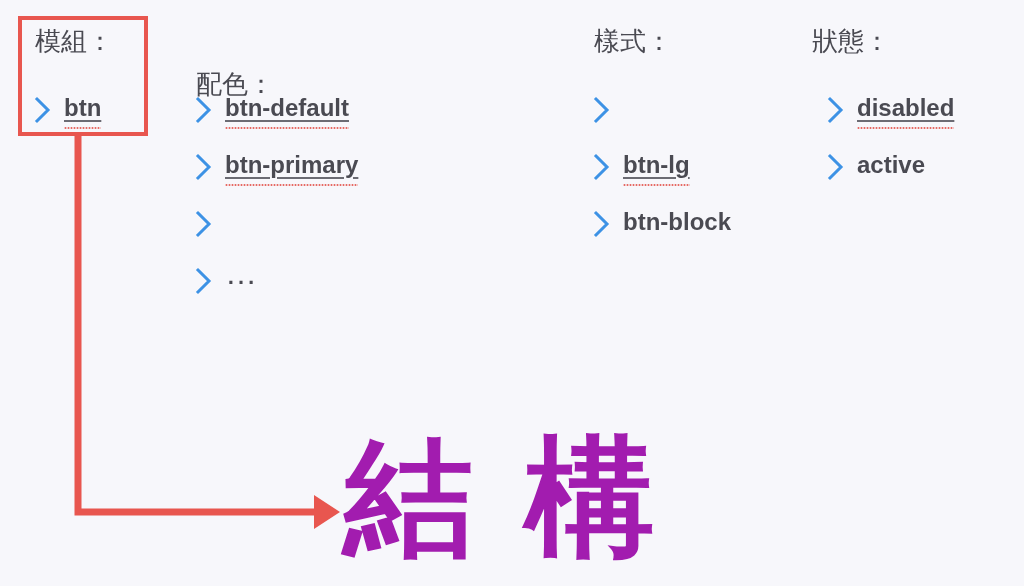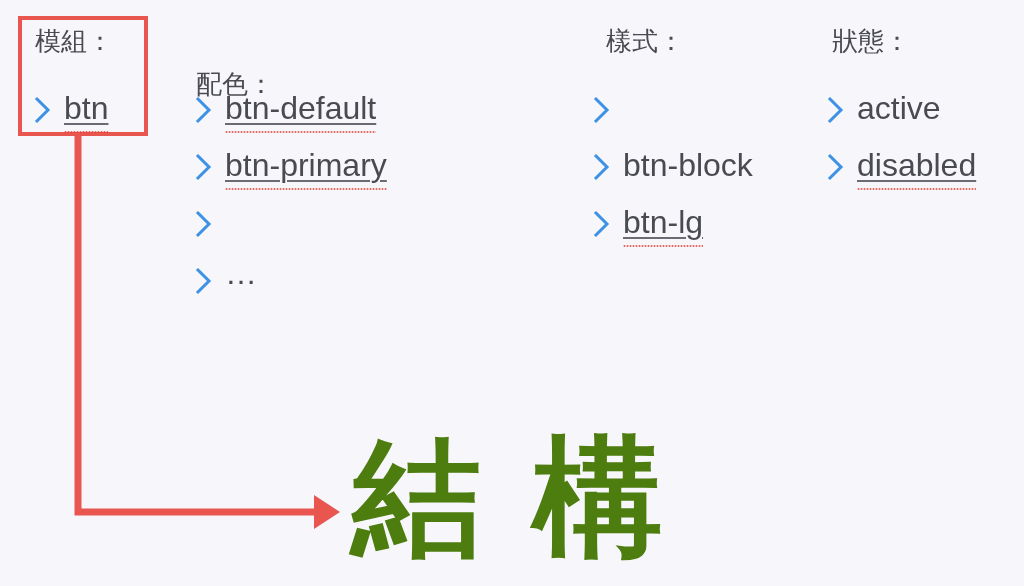--- a/index.html
+++ b/index.html
@@ -33,25 +33,26 @@
   .chev{
     display:inline-block;
     width:20px;height:30px;
     margin-right:11px;
     flex:0 0 auto;
     position:relative;
     top:1px;
   }
   .chev svg{display:block;}
   .item-label{
-    font-size:32px;
+    font-size:24px;
     line-height:1;
     color:#4a4a52;
     position:relative;
     top:-1px;
+    font-weight:bold;
   }
   .item-label.u{
     text-decoration:underline;
     text-decoration-color:#6b6b73;
     text-underline-offset:4px;
     text-decoration-thickness:1.5px;
   }
   
   .item-label.spell::after{
     content:"";
@@ -83,25 +84,25 @@
   #arrow{
     position:absolute;
     left:0;top:0;
     width:1024px;height:586px;
     pointer-events:none;
   }
 
   
   #headline{
     position:absolute;
-    left:352px;top:432px;
+    left:344px;top:432px;
     font-size:130px;
     line-height:1;
     font-weight:700;
-    color:#4d7c0f;
+    color:#a21caf;
     letter-spacing:0.02em;
     white-space:pre;
     font-family:"DejaVu Sans","Liberation Sans",sans-serif;
   }
 </style>
 </head>
 <body>
 
 <div id="stage">
 
@@ -162,72 +163,72 @@
             <polyline points="4,4 15,15 4,26" fill="none" stroke="#3d92e5" stroke-width="3" stroke-linecap="square" stroke-linejoin="miter"></polyline>
           </svg>
         </span>
         <span class="dots">…</span>
       </div>
 
     </div>
   </div>
 
   <div class="column">
-    <div class="col-head" style="left:594px;top:28px;margin-left:12px;">樣式：</div>
+    <div class="col-head" style="left:594px;top:28px;">樣式：</div>
     <div class="items" style="left:592px;top:80px;">
 
       <div class="item">
         <span class="chev">
           <svg width="20" height="30" viewBox="0 0 20 30">
             <polyline points="4,4 15,15 4,26" fill="none" stroke="#3d92e5" stroke-width="3" stroke-linecap="square" stroke-linejoin="miter"></polyline>
           </svg>
         </span>
       </div>
 
       <div class="item">
         <span class="chev">
           <svg width="20" height="30" viewBox="0 0 20 30">
             <polyline points="4,4 15,15 4,26" fill="none" stroke="#3d92e5" stroke-width="3" stroke-linecap="square" stroke-linejoin="miter"></polyline>
           </svg>
         </span>
+        <span class="item-label u spell">btn-lg</span>
+      </div>
+
+      <div class="item">
+        <span class="chev">
+          <svg width="20" height="30" viewBox="0 0 20 30">
+            <polyline points="4,4 15,15 4,26" fill="none" stroke="#3d92e5" stroke-width="3" stroke-linecap="square" stroke-linejoin="miter"></polyline>
+          </svg>
+        </span>
         <span class="item-label">btn-block</span>
       </div>
 
-      <div class="item">
-        <span class="chev">
-          <svg width="20" height="30" viewBox="0 0 20 30">
-            <polyline points="4,4 15,15 4,26" fill="none" stroke="#3d92e5" stroke-width="3" stroke-linecap="square" stroke-linejoin="miter"></polyline>
-          </svg>
-        </span>
-        <span class="item-label u spell">btn-lg</span>
-      </div>
-
-    </div>
-  </div>
-
-  <div class="column">
-    <div class="col-head" style="left:832px;top:28px;">狀態：</div>
+    </div>
+  </div>
+
+  <div class="column">
+    <div class="col-head" style="left:812px;top:28px;">狀態：</div>
     <div class="items" style="left:826px;top:80px;">
 
       <div class="item">
         <span class="chev">
           <svg width="20" height="30" viewBox="0 0 20 30">
             <polyline points="4,4 15,15 4,26" fill="none" stroke="#3d92e5" stroke-width="3" stroke-linecap="square" stroke-linejoin="miter"></polyline>
           </svg>
         </span>
+        <span class="item-label u spell">disabled</span>
+      </div>
+
+      <div class="item">
+        <span class="chev">
+          <svg width="20" height="30" viewBox="0 0 20 30">
+            <polyline points="4,4 15,15 4,26" fill="none" stroke="#3d92e5" stroke-width="3" stroke-linecap="square" stroke-linejoin="miter"></polyline>
+          </svg>
+        </span>
         <span class="item-label">active</span>
       </div>
 
-      <div class="item">
-        <span class="chev">
-          <svg width="20" height="30" viewBox="0 0 20 30">
-            <polyline points="4,4 15,15 4,26" fill="none" stroke="#3d92e5" stroke-width="3" stroke-linecap="square" stroke-linejoin="miter"></polyline>
-          </svg>
-        </span>
-        <span class="item-label u spell">disabled</span>
-      </div>
-
     </div>
   </div>
 
   <div id="headline">結 構</div>
 
 </div>
 
 </body></html>

